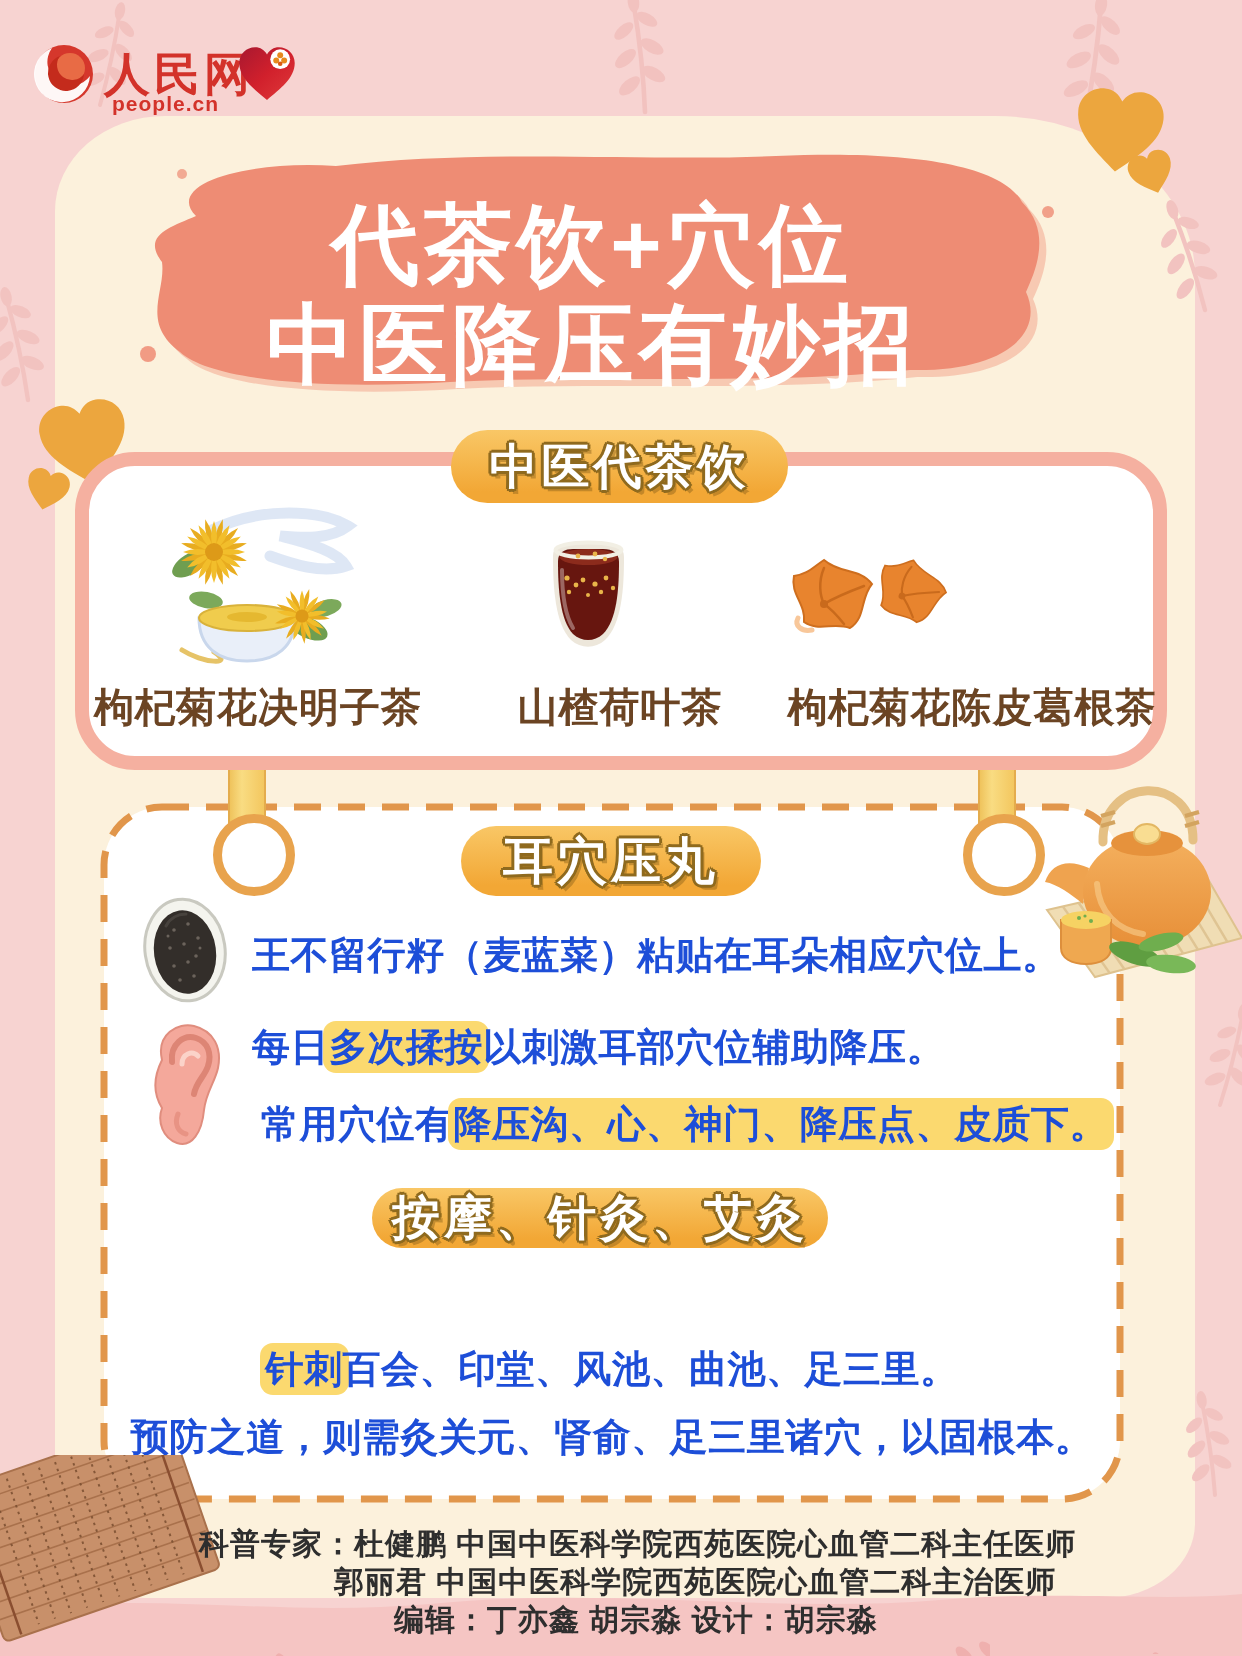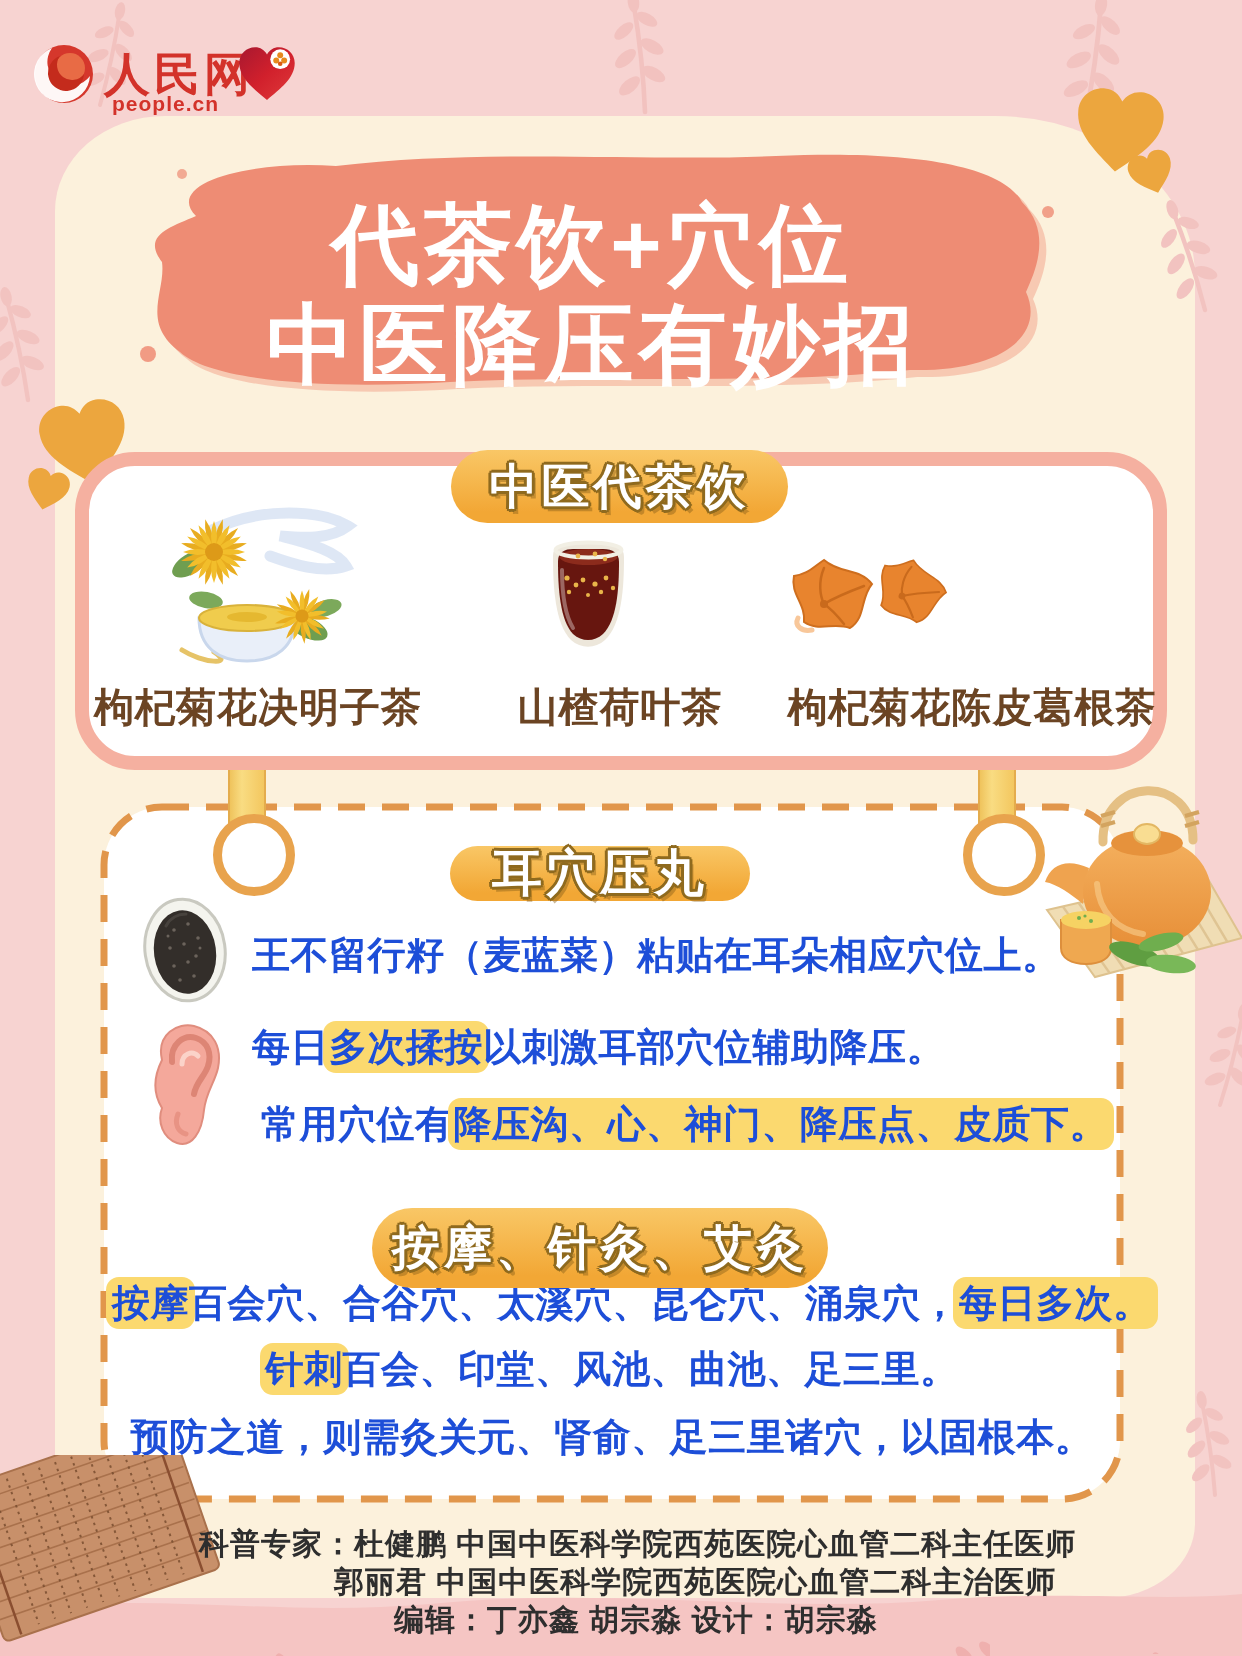--- a/index.html
+++ b/index.html
@@ -22,21 +22,21 @@
   
   .title-line{
     position:absolute;left:592px;transform:translateX(-50%);
     color:#FFFFFF;font-weight:900;white-space:nowrap;
     font-size:88px;letter-spacing:5px;
   }
   
   .badge{
     position:absolute;display:flex;align-items:center;justify-content:center;
     background:linear-gradient(180deg,#F9C766 0%,#F2A735 85%);
-    border-radius:40px;z-index:6;margin-top:20px;
+    border-radius:40px;z-index:6;
   }
   .badge span{
     color:#fff;font-weight:900;letter-spacing:4px;white-space:nowrap;
     text-shadow:3px 0 0 #8F6A1E,-3px 0 0 #8F6A1E,0 3px 0 #8F6A1E,0 -3px 0 #8F6A1E,
       2px 2px 0 #8F6A1E,-2px 2px 0 #8F6A1E,2px -2px 0 #8F6A1E,-2px -2px 0 #8F6A1E,
       4px 5px 0 rgba(140,98,24,.45);
   }
   
   .tea-card{
     position:absolute;left:75px;top:452px;width:1064px;height:290px;
@@ -332,21 +332,21 @@
     <path d="M56 178 L106 178 L106 206 C106 216 96 222 81 222 C66 222 56 216 56 206 Z" fill="#EFA850" stroke="#DD8F3C" stroke-width="2"></path>
     <ellipse cx="81" cy="178" rx="25" ry="9" fill="#F6D263"></ellipse>
     <circle cx="74" cy="176" r="2" fill="#6FAE4E"></circle>
       <circle cx="86" cy="179" r="2" fill="#6FAE4E"></circle>
       <circle cx="80" cy="174" r="1.6" fill="#6FAE4E"></circle>
     <ellipse cx="130" cy="212" rx="27" ry="10" fill="#5F9E41" transform="rotate(18 130 212)"></ellipse>
     <ellipse cx="156" cy="200" rx="23" ry="8" fill="#6FAE4E" transform="rotate(-14 156 200)"></ellipse>
     <ellipse cx="166" cy="222" rx="25" ry="9" fill="#79B858" transform="rotate(6 166 222)"></ellipse>
   </svg>
 
-  <div class="badge" style="left:450px;top:826px;width:300px;height:55px">
+  <div class="badge" style="left:461px;top:826px;width:300px;height:70px">
     <span style="font-size:50px">耳穴压丸</span>
   </div>
 
   <svg class="illus" style="left:140px;top:896px" width="90" height="108" viewBox="0 0 90 108">
     <ellipse cx="45" cy="54" rx="40" ry="51" fill="#F4F4EE" stroke="#C9C9C0" stroke-width="3" transform="rotate(-8 45 54)"></ellipse>
     <ellipse cx="45" cy="56" rx="31" ry="42" fill="#332E2A" transform="rotate(-8 45 56)"></ellipse>
     <g fill="#6B635C">
       <circle cx="34" cy="34" r="1.8"></circle>
         <circle cx="48" cy="28" r="1.8"></circle>
         <circle cx="58" cy="42" r="1.8"></circle>
@@ -372,25 +372,22 @@
     <path d="M34 44 C34 34 44 30 50 36" fill="none" stroke="#FBD3C9" stroke-width="5" stroke-linecap="round"></path>
     <path d="M30 94 C26 104 30 112 38 114" fill="none" stroke="#E89384" stroke-width="5" stroke-linecap="round"></path>
   </svg>
   <div class="tline" style="left:252px;top:1022px">
     <span>每日</span><span class="hl">多次揉按</span><span>以刺激耳部穴位辅助降压。</span>
   </div>
   <div class="tline" style="left:261px;top:1099px">
     <span>常用穴位有</span><span class="hl">降压沟、心、神门、降压点、皮质下。</span>
   </div>
 
-  <div class="badge" style="left:372px;top:1188px;width:456px;height:80px">
+  <div class="badge" style="left:372px;top:1188px;width:456px;height:60px">
     <span style="font-size:48px">按摩、针灸、艾灸</span>
-  </div>
-  <div class="tline centerline" style="top:1278px">
-    <span class="hl">按摩</span><span>百会穴、合谷穴、太溪穴、昆仑穴、涌泉穴，</span><span class="hl">每日多次。</span>
   </div>
   <div class="tline centerline" style="top:1344px">
     <span class="hl">针刺</span><span>百会、印堂、风池、曲池、足三里。</span>
   </div>
   <div class="tline centerline" style="top:1412px">
     <span>预防之道，则需灸关元、肾俞、足三里诸穴，以固根本。</span>
   </div>
 
   <svg class="abs" style="left:-18px;top:1455px;z-index:7" width="245" height="205" viewBox="0 0 245 205">
     <g transform="rotate(-19 40 120)">

